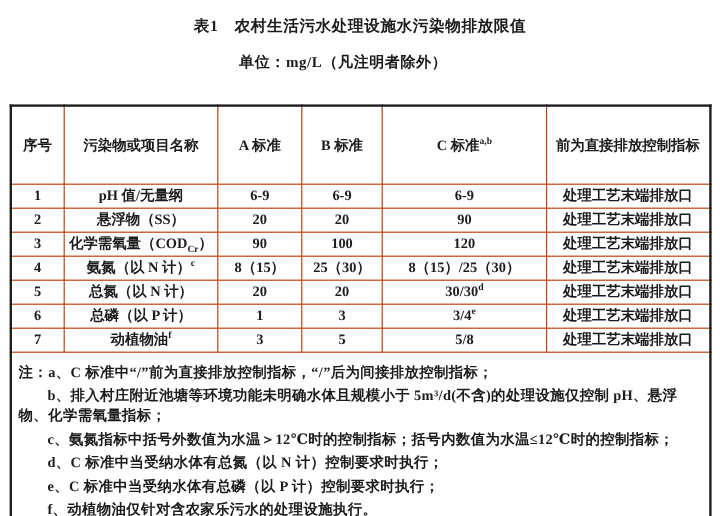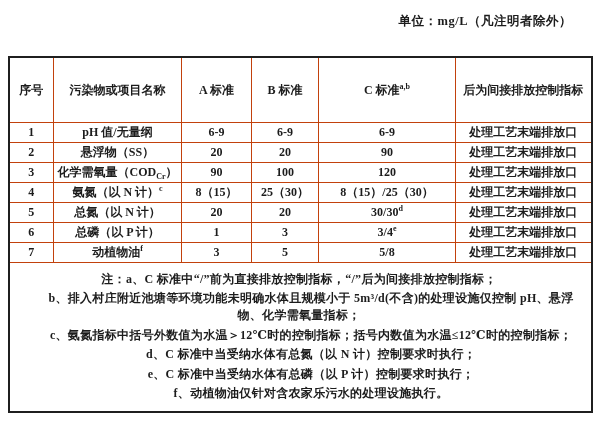--- a/index.html
+++ b/index.html
@@ -7,70 +7,71 @@
     width:600px; height:430px; background:#ffffff; overflow:hidden;
     font-family:"Liberation Serif","DejaVu Serif",serif;
     color:#1c1c1c; -webkit-font-smoothing:antialiased;
   }
   .page { width:600px; height:430px; position:relative; }
   .doc-title {
     text-align:center; font-weight:bold; font-size:13px;
     padding-top:13px; letter-spacing:0.5px;
   }
   .unit-line {
-    text-align:right; font-weight:bold; font-size:12.5px;
+    text-align:center; font-weight:bold; font-size:12.5px;
     margin-top:13px; padding-right:28px; letter-spacing:0.5px;
   }
   table.limits {
     border-collapse:collapse; table-layout:fixed;
     width:583px; margin:26px auto 0;
     border:2px solid #1f1f1f;
   }
   .limits th, .limits td {
     border:1px solid #c2410c; text-align:center; vertical-align:middle;
     font-size:12px; font-weight:bold; padding:0 2px; overflow:hidden;
   }
   .limits thead th { height:64px; font-size:12px; }
   .limits tbody tr.data-row td { height:19px; }
   sup { font-size:8px; vertical-align:super; line-height:0; }
   sub { font-size:8px; vertical-align:sub; line-height:0; }
   td.notes-cell {
     text-align:left; vertical-align:top; padding:5px 8px 6px 6px; height:126px;
   }
   .note-item {
     margin:2.5px 0; font-size:12px; font-weight:bold; line-height:17px;
-    text-indent:2em; letter-spacing:0.3px;text-align:center;
+    text-indent:2em; letter-spacing:0.3px;
   }
   .note-item.first { text-indent:0; }
 </style>
 </head>
 <body>
 
 <div class="page">
 
+  <div class="doc-title">表1　农村生活污水处理设施水污染物排放限值</div>
 
   <div class="unit-line">单位：mg/L（凡注明者除外）</div>
 
   <table class="limits">
     <colgroup>
       <col style="width:45px">
         <col style="width:128px">
         <col style="width:70px">
       <col style="width:67px">
         <col style="width:137px">
         <col style="width:136px">
     </colgroup>
     <thead>
       <tr>
         <th>序号</th>
         <th>污染物或项目名称</th>
         <th>A 标准</th>
         <th>B 标准</th>
         <th><span>C 标准</span><sup>a,b</sup></th>
-        <th>后为间接排放控制指标</th>
+        <th>前为直接排放控制指标</th>
       </tr>
     </thead>
     <tbody>
       <tr class="data-row">
         <td>1</td>
         <td><span>pH 值/无量纲</span><sub></sub><span></span><sup></sup></td>
         <td>6-9</td>
         <td>6-9</td>
         <td><span>6-9</span><sup></sup></td>
         <td>处理工艺末端排放口</td>

